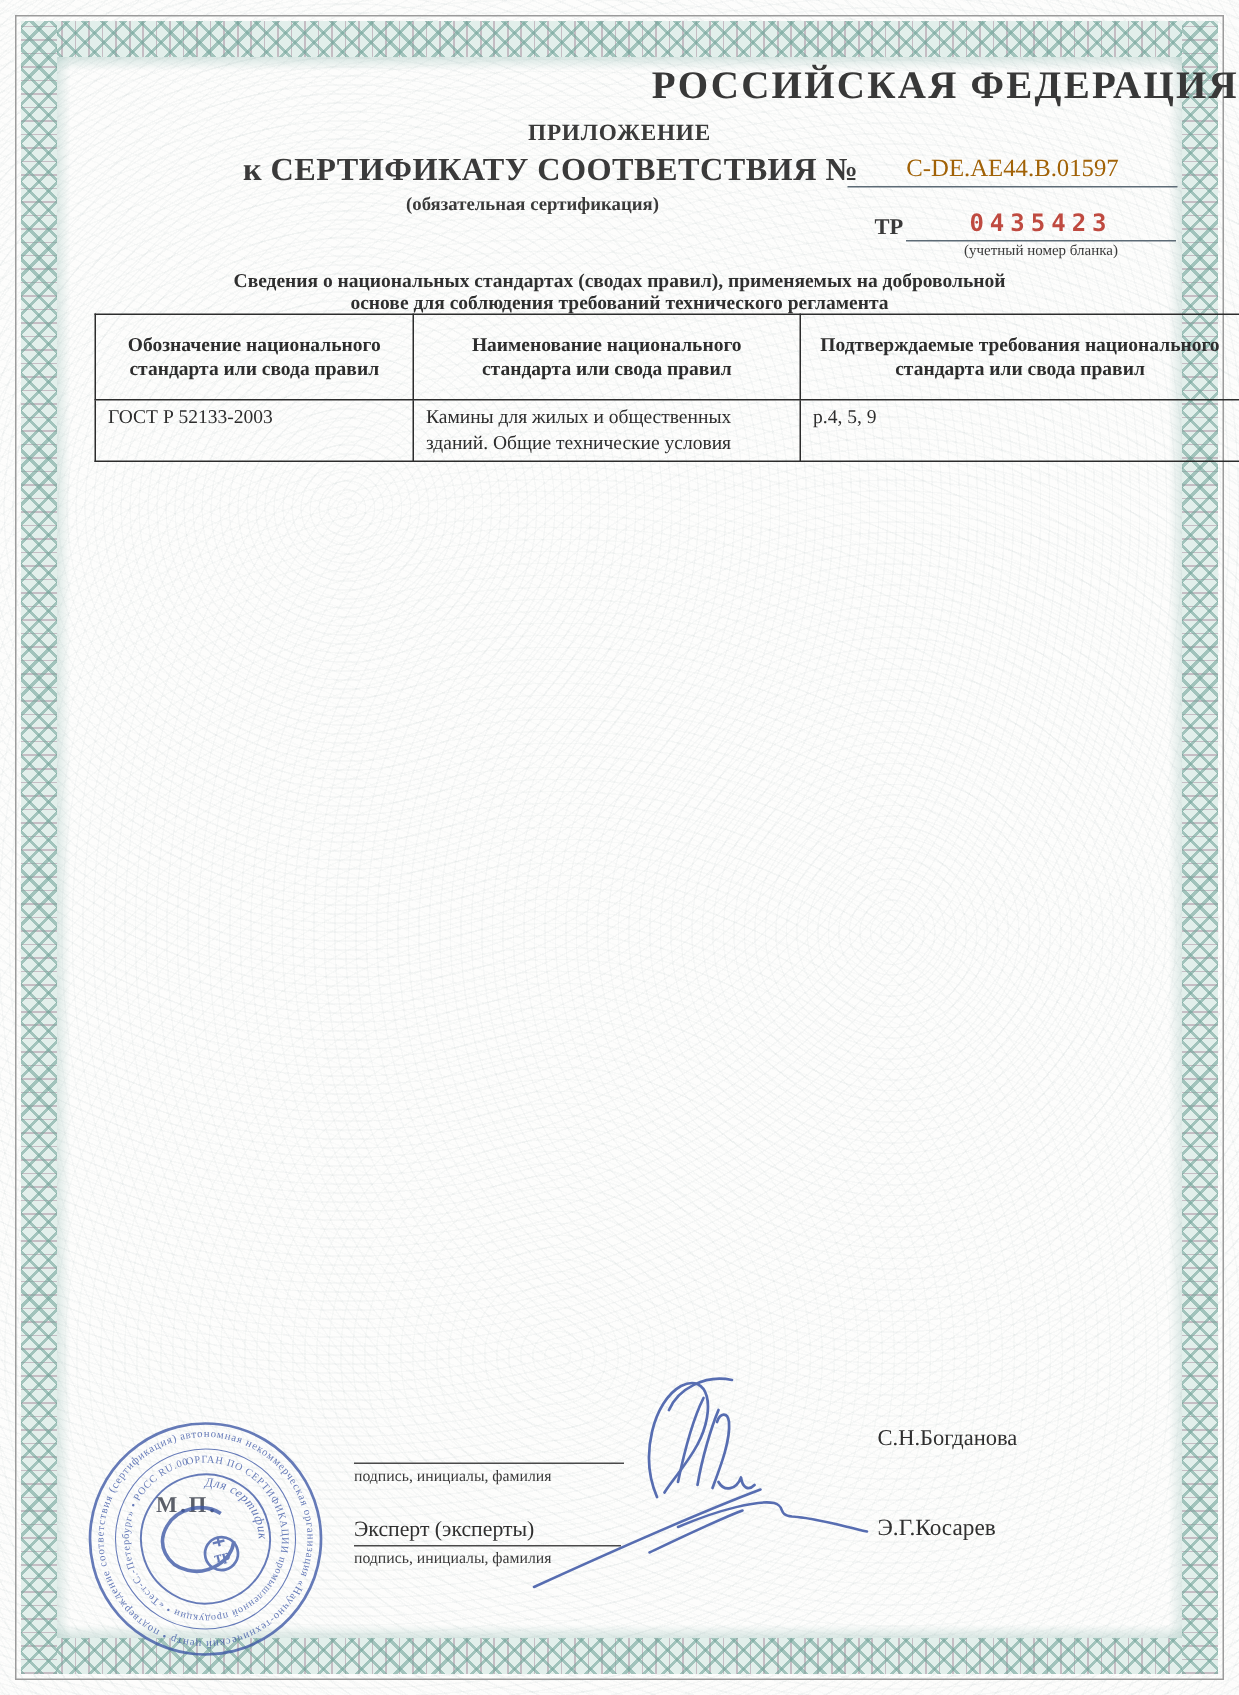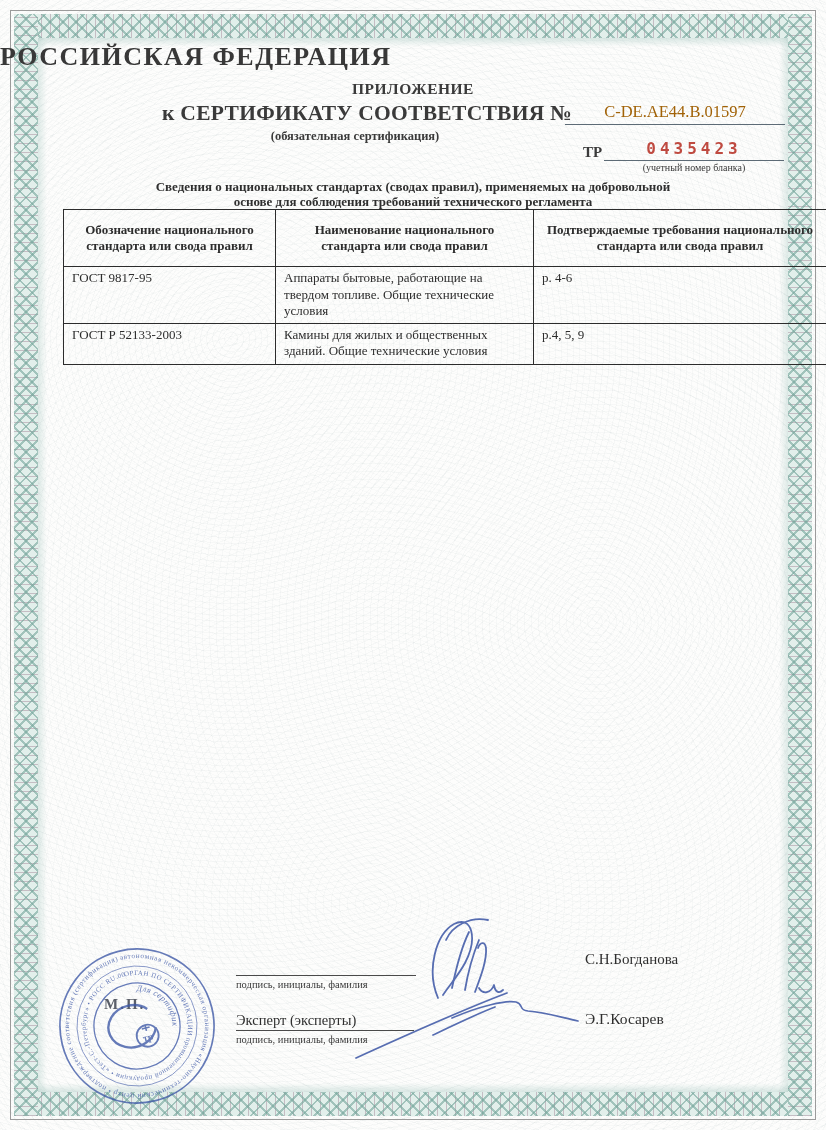--- a/index.html
+++ b/index.html
@@ -33,21 +33,21 @@
       repeating-linear-gradient(0deg, rgba(141,96,122,0.35) 0 1px, transparent 1px 9px);}
   .band-top{top:14px;} .band-bottom{bottom:14px;}
   .band-left{left:14px;} .band-right{right:14px;}
   .fade{position:absolute;pointer-events:none;}
   .fade-top{left:38px;right:38px;top:38px;height:9px;background:linear-gradient(rgba(150,190,182,.35),transparent);}
   .fade-bottom{left:38px;right:38px;bottom:38px;height:9px;background:linear-gradient(to top,rgba(150,190,182,.35),transparent);}
   .fade-left{top:38px;bottom:38px;left:38px;width:9px;background:linear-gradient(to right,rgba(150,190,182,.3),transparent);}
   .fade-right{top:38px;bottom:38px;right:38px;width:9px;background:linear-gradient(to left,rgba(150,190,182,.3),transparent);}
 
   .abs{position:absolute;}
-  .title{left:0;right:0;top:42px;text-align:left;font-size:26px;font-weight:bold;
+  .title{left:0;right:0;top:42px;text-align:right;font-size:26px;font-weight:bold;
     letter-spacing:1.5px;color:#383838;}
   .subtitle{left:0;right:0;top:80px;text-align:center;font-size:15.5px;font-weight:bold;color:#3a3a3a;letter-spacing:.5px;}
   .cert-line{left:162px;top:101px;font-size:21.5px;font-weight:bold;color:#3a3a3a;letter-spacing:.3px;white-space:nowrap;}
   .cert-no-box{left:565px;top:102px;width:220px;text-align:center;
     border-bottom:1.5px solid #5d6b76;padding-bottom:2px;font-size:16.5px;color:#a16207;}
   .cert-type{left:170px;top:129px;width:370px;text-align:center;font-size:12.5px;font-weight:bold;color:#3a3a3a;}
   .tr-label{left:583px;top:144px;font-size:15px;font-weight:bold;color:#3a3a3a;}
   .tr-no-box{left:604px;top:139px;width:180px;text-align:center;border-bottom:1.5px solid #5d6b76;
     padding-bottom:2px;font-family:"DejaVu Sans Mono",monospace;font-size:16px;font-weight:bold;
     letter-spacing:4px;}
@@ -107,25 +107,20 @@
 
   <table class="std">
     <thead>
       <tr>
         <th class="c1">Обозначение национального стандарта или свода правил</th>
         <th class="c2">Наименование национального стандарта или свода правил</th>
         <th class="c3">Подтверждаемые требования национального стандарта или свода правил</th>
       </tr>
     </thead>
     <tbody>
-      <tr class="r1">
-        <td>ГОСТ 9817-95</td>
-        <td>Аппараты бытовые, работающие на твердом топливе. Общие технические условия</td>
-        <td>р. 4-6</td>
-      </tr>
       <tr class="r2">
         <td>ГОСТ Р 52133-2003</td>
         <td>Камины для жилых и общественных зданий. Общие технические условия</td>
         <td>р.4, 5, 9</td>
       </tr>
     </tbody>
   </table>
 
   <div class="abs sig-line1"></div>
   <div class="abs sig-cap1">подпись, инициалы, фамилия</div>

